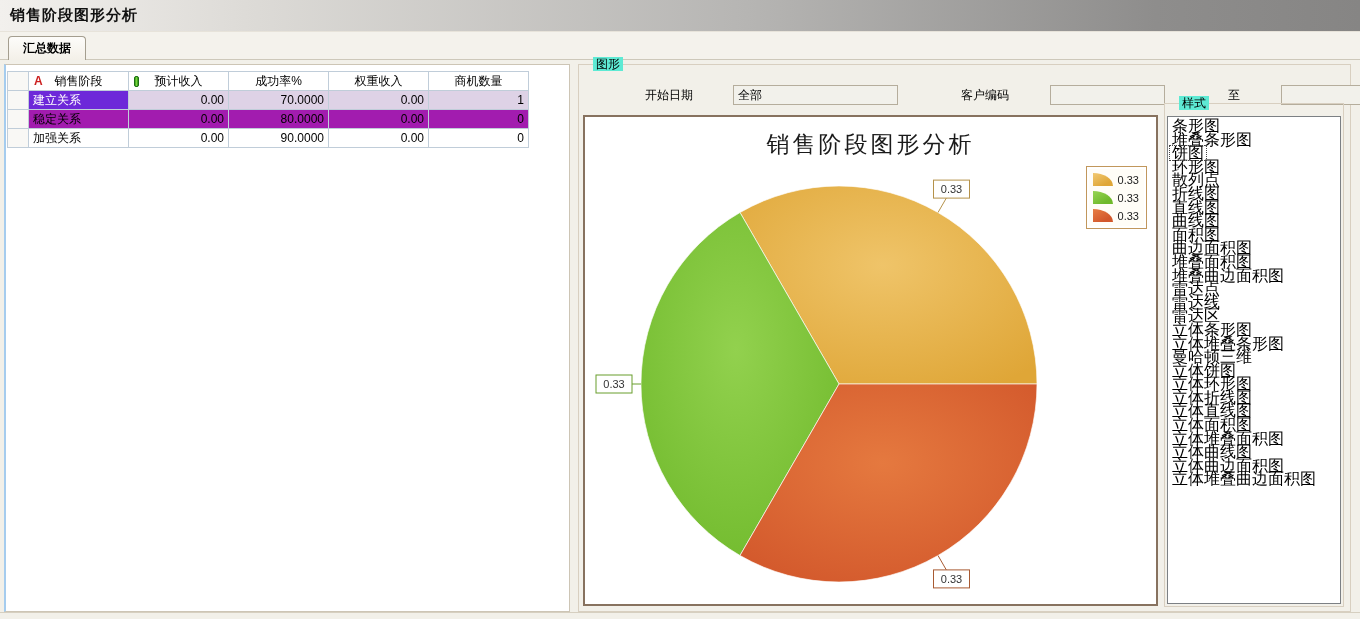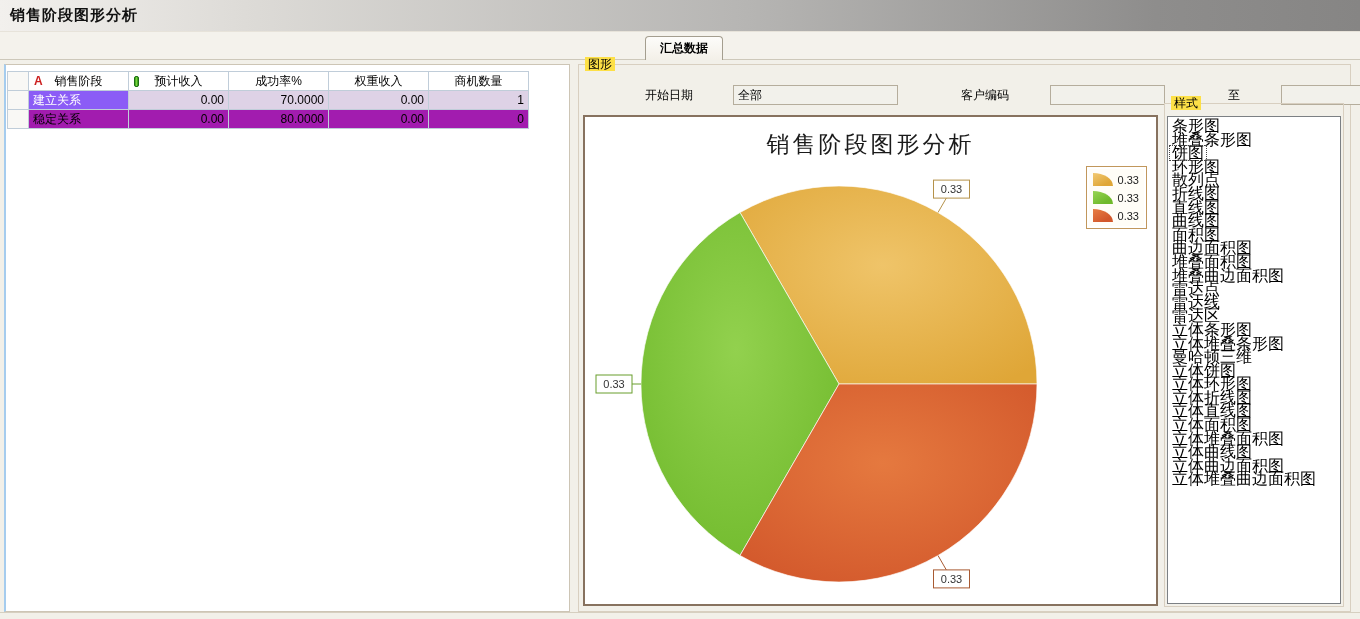--- a/index.html
+++ b/index.html
@@ -9,21 +9,21 @@
   
   .titlebar{
     height:32px;
     background:linear-gradient(to right,#f2f0ed 0%,#dddbd7 18%,#b6b5b3 55%,#8e8d8c 85%,#868584 100%);
     display:flex; align-items:center; padding-left:10px;
     border-bottom:1px solid #e7e3da;
   }
   .titlebar .title{ font-size:15px; font-weight:bold; color:#111; letter-spacing:1px; }
 
   
-  .tabstrip{ height:28px; padding-left:8px; display:flex; align-items:flex-end; border-bottom:1px solid #cdc8ba; background:#f4f2ec;justify-content:center; }
+  .tabstrip{ height:28px; padding-left:8px; display:flex; align-items:flex-end; border-bottom:1px solid #cdc8ba; background:#f4f2ec; }
   .tab{
     height:24px; padding:0 14px; display:flex; align-items:center;
     border:1px solid #a49e8f; border-bottom:none; border-radius:4px 4px 0 0;
     background:linear-gradient(#fdfcfa,#f3f0e8);
     font-weight:bold; margin-bottom:-1px; cursor:default;
   }
 
   
   .main{ position:absolute; left:0; top:61px; right:0; bottom:7px; background:#f2f0e9; }
 
@@ -36,30 +36,30 @@
   table.grid{ border-collapse:collapse; table-layout:fixed; }
   table.grid col.c-ind{ width:21px; } table.grid col{ width:100px; }
   table.grid td, table.grid th{
     border:1px solid #c0cdd9; height:19px; font-weight:normal;
     font-size:12px; padding:0 4px; overflow:hidden; white-space:nowrap;
   }
   table.grid th{ background:#fff; text-align:center; position:relative; }
   table.grid td.ind, table.grid th.ind{ background:#f9f8f5; padding:0; }
   td.num{ text-align:right; }
   td.txt{ text-align:left; }
-  tr.sel td.txt{ background:#8b5cf6; color:#fff; }
+  tr.sel td.txt{ background:#6d28d9; color:#fff; }
   tr.sel td.num{ background:#ded2e6; }
   tr.alt2 td:not(.ind){ background:#a21caf; }
   .a-icon{ position:absolute; left:5px; top:2px; color:#cc1f1f; font-weight:bold; font-size:12px; }
   .bar-icon{ position:absolute; left:5px; top:4px; width:5px; height:11px; border-radius:2px;
     background:linear-gradient(to right,#2f8f1f,#7ddc3a 45%,#2f8f1f); border:1px solid #1c6f12; }
 
   
   .group{ position:absolute; border:1px solid #d8cfc0; }
-  .group > .gcaption{ position:absolute; top:-8px; left:6px; background:#fde047; padding:0 3px; line-height:14px; }
+  .group > .gcaption{ position:absolute; top:-8px; left:14px; background:#5eead4; padding:0 3px; line-height:14px; }
   .graph-group{ left:578px; top:3px; width:773px; bottom:0; }
 
   .filter-row{ position:absolute; left:0; top:18px; width:100%; height:24px; display:flex; align-items:center;gap:35px; }
   .filter-row label{ white-space:nowrap; }
   .xp-input{
     height:20px; border:1px solid #b5ad9c; background:#f2f1eb; font-family:"Liberation Sans",sans-serif;
     font-size:12px; padding:0 4px; color:#000; outline:none;
   }
   .ml65{margin-left:66px;} .ml5{margin-left:5px;} .ml12{margin-left:28px;text-align:right;} .ml6{margin-left:6px;} .ml18{margin-left:18px;} .ml8{margin-left:8px;}
   .w180{width:184px;} .w115{width:115px;} .w100{width:100px;} .w95{width:95px;}
@@ -142,20 +142,28 @@
             <td class="num">0.00</td>
             <td class="num">70.0000</td>
             <td class="num">0.00</td>
             <td class="num">1</td>
           </tr>
           <tr class="alt2">
             <td class="ind"></td>
             <td class="txt">稳定关系</td>
             <td class="num">0.00</td>
             <td class="num">80.0000</td>
+            <td class="num">0.00</td>
+            <td class="num">0</td>
+          </tr>
+          <tr>
+            <td class="ind"></td>
+            <td class="txt">加强关系</td>
+            <td class="num">0.00</td>
+            <td class="num">90.0000</td>
             <td class="num">0.00</td>
             <td class="num">0</td>
           </tr>
         </tbody>
     </table>
   </div>
 
   <div class="group graph-group">
     <span class="gcaption">图形</span>
 

